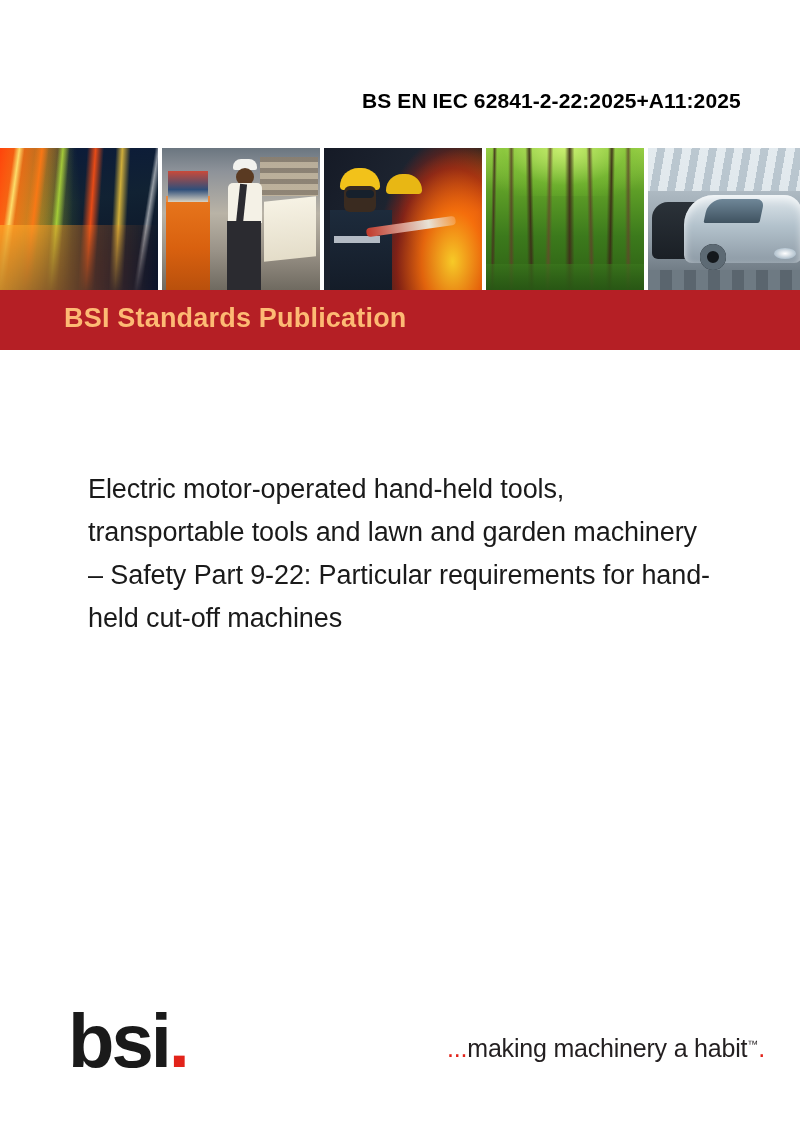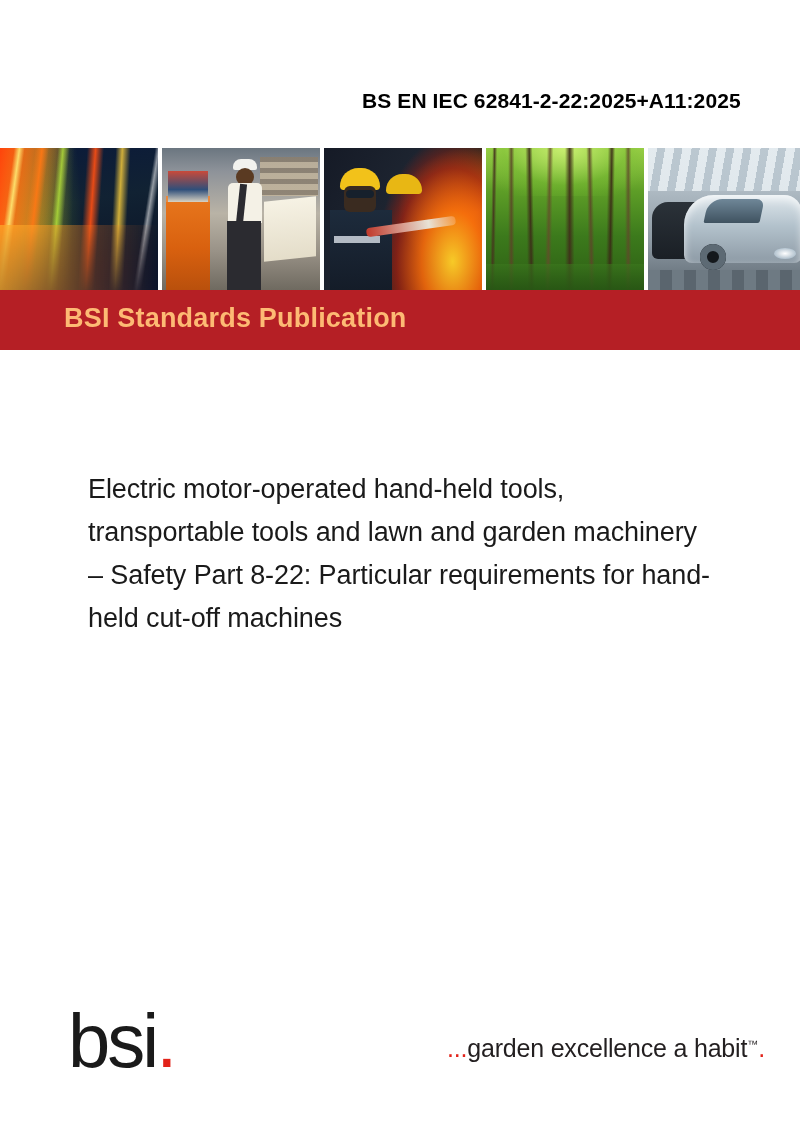--- a/index.html
+++ b/index.html
@@ -281,21 +281,21 @@
   }
 
   
   .bsi-logo {
     position: absolute;
     left: 68px;
     top: 1003px;
     height: 66px;
     line-height: 1;
     font-size: 76px;
-    font-weight: 400;
+    font-weight: 700;
     color: #1a1a1a;
     letter-spacing: -3px;
     text-align: center;
   }
   .bsi-logo .dot {
     color: #e2231a;
   }
 
   
   .tagline {
@@ -380,17 +380,17 @@
       <div class="floor"></div>
     </div>
   </div>
 
 </div>
 
 <div class="red-band">
   <div class="red-band-text">BSI Standards Publication</div>
 </div>
 
-<div class="doc-title">Electric motor-operated hand-held tools, transportable tools and lawn and garden machinery – Safety Part 8-22: Particular requirements for hand-held cut-off machines</div>
+<div class="doc-title">Electric motor-operated hand-held tools, transportable tools and lawn and garden machinery – Safety Part 9-22: Particular requirements for hand-held cut-off machines</div>
 
 <div class="bsi-logo"><span>bsi</span><span class="dot">.</span></div>
 
-<div class="tagline"><span class="ellipsis">...</span><span>garden excellence a habit</span><span class="tm">™</span><span class="period">.</span></div>
+<div class="tagline"><span class="ellipsis">...</span><span>making machinery a habit</span><span class="tm">™</span><span class="period">.</span></div>
 
 </body></html>

